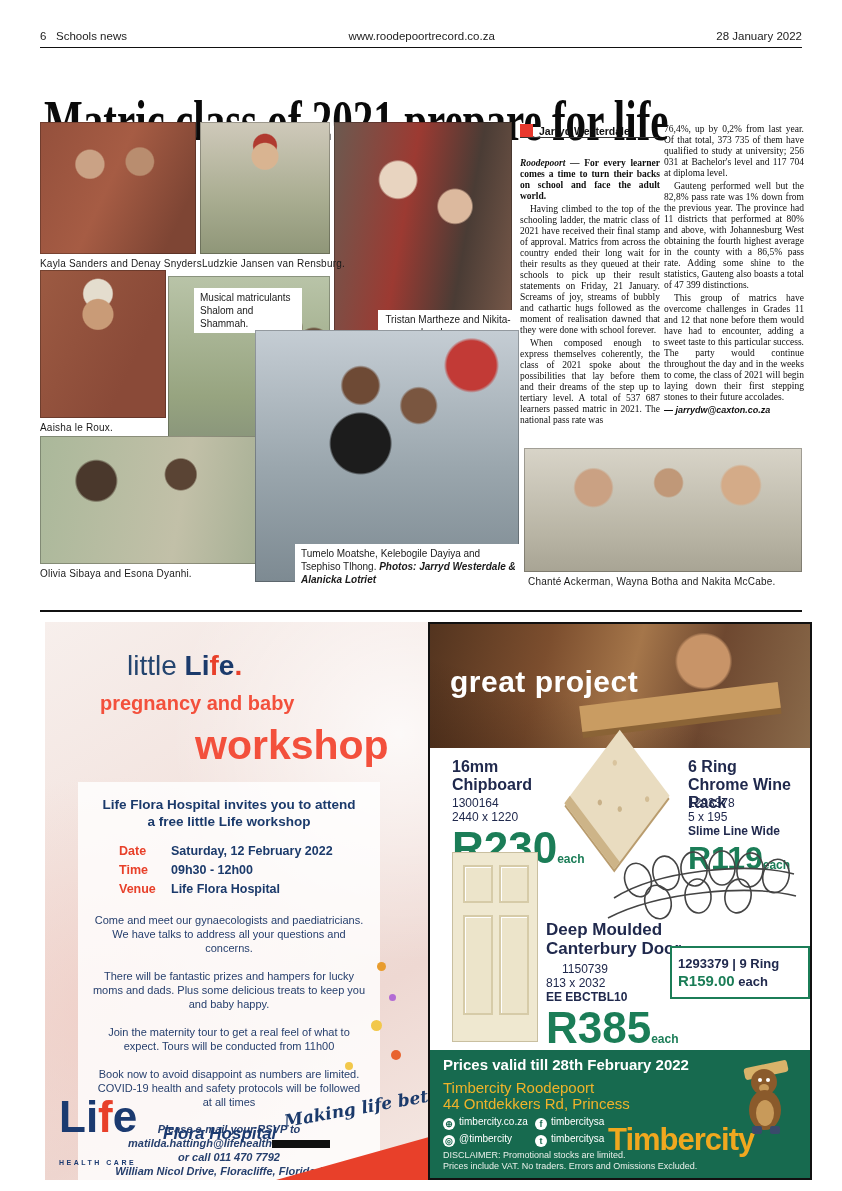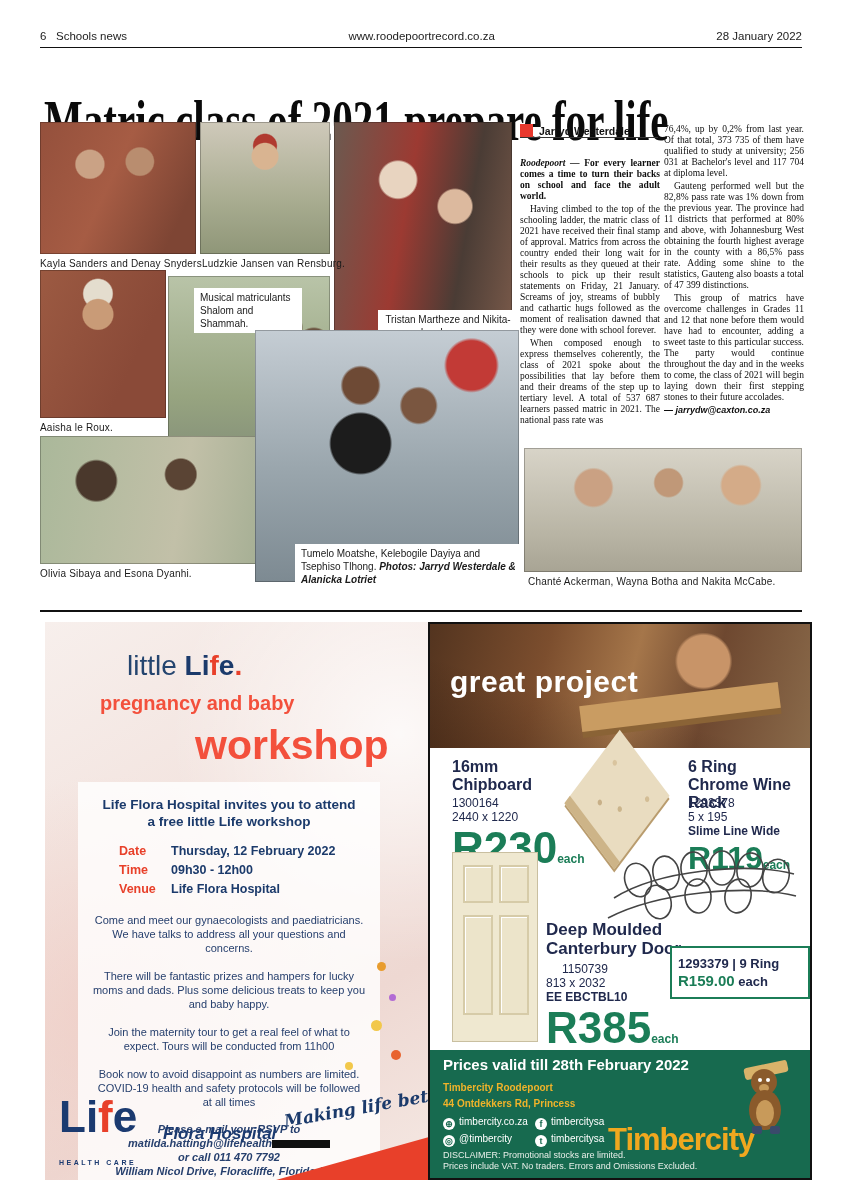--- a/index.html
+++ b/index.html
@@ -82,21 +82,21 @@
        #e9dcc0;
      border-bottom:9px solid #cdb astroturf;border-bottom:9px solid #cdb488;box-shadow:2px 2px 0 #b99c6e;}
   .door{position:absolute;left:22px;top:228px;width:84px;height:188px;background:#efe8d0;
         border:1px solid #c9bfa0;}
   .door .pan{position:absolute;background:#ece4ca;border:2px solid #d6cba8;box-shadow:1px 1px 0 #fff inset;}
   .offer{position:absolute;left:240px;top:322px;width:124px;border:2px solid #1b7d57;padding:7px 6px;
          font-size:13px;font-weight:800;color:#20294d;line-height:17px;background:#fff;}
   .offer .gp{color:#1b7d57;font-size:15px;}
   .tc-footer{position:absolute;left:0;top:426px;width:380px;height:128px;background:#176a4f;color:#fff;}
   .tc-footer .valid{position:absolute;left:13px;top:6px;font-size:15px;font-weight:800;}
-  .tc-footer .store{position:absolute;left:13px;top:30px;font-size:10px;font-weight:700;color:#f0b32a;line-height:16px;}
+  .tc-footer .store{position:absolute;left:13px;top:30px;font-size:15px;font-weight:400;color:#f0b32a;line-height:16px;}
   .contacts{position:absolute;left:13px;top:66px;display:grid;grid-template-columns:92px 92px;grid-auto-rows:17px;
             font-size:10px;}
   .soc{display:inline-flex;width:12px;height:12px;border-radius:50%;background:#fff;color:#176a4f;
        font-size:9px;font-weight:bold;align-items:center;justify-content:center;margin-right:4px;vertical-align:-2px;}
   .tc-logo{position:absolute;left:178px;top:36px;font-size:31px;font-weight:800;color:#f0a81f;letter-spacing:-1px;margin-top:36px;}
   .disc{position:absolute;left:13px;top:100px;font-size:9px;line-height:11px;color:#e8efe9;}
 </style>
 </head>
 <body>
 
@@ -190,21 +190,21 @@
     </div>
     <div class="ll-t1">pregnancy and baby</div>
     <div class="ll-t2">workshop</div>
 
     <div class="ll-box">
       <div class="invite">Life Flora Hospital invites you to attend</div>
       <div class="invite">a free  little Life workshop</div>
       <div class="ll-details">
         <div class="row">
           <span class="lab">Date</span>
-          <span class="val">Thursday, 12 February 2022</span>
+          <span class="val">Saturday, 12 February 2022</span>
         </div>
         <div class="row">
           <span class="lab">Time</span>
           <span class="val">09h30 - 12h00</span>
         </div>
         <div class="row">
           <span class="lab">Venue</span>
           <span class="val">Life Flora Hospital</span>
         </div>
       </div>

